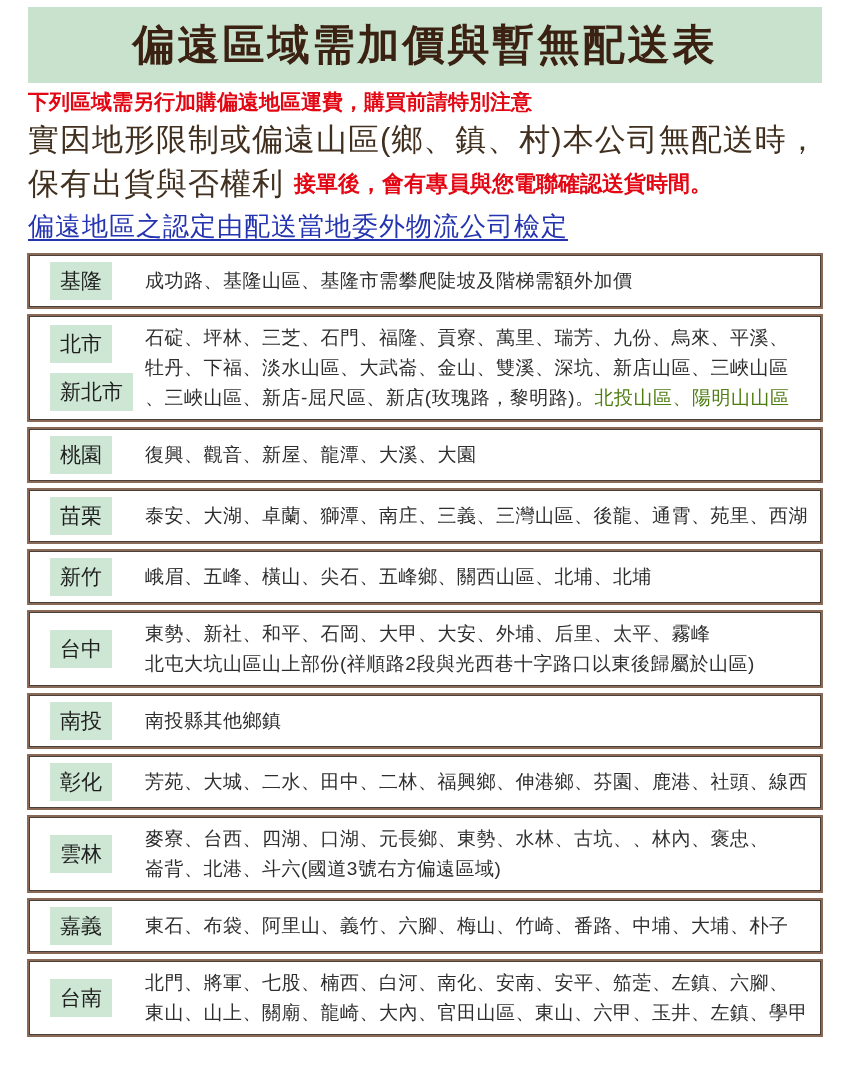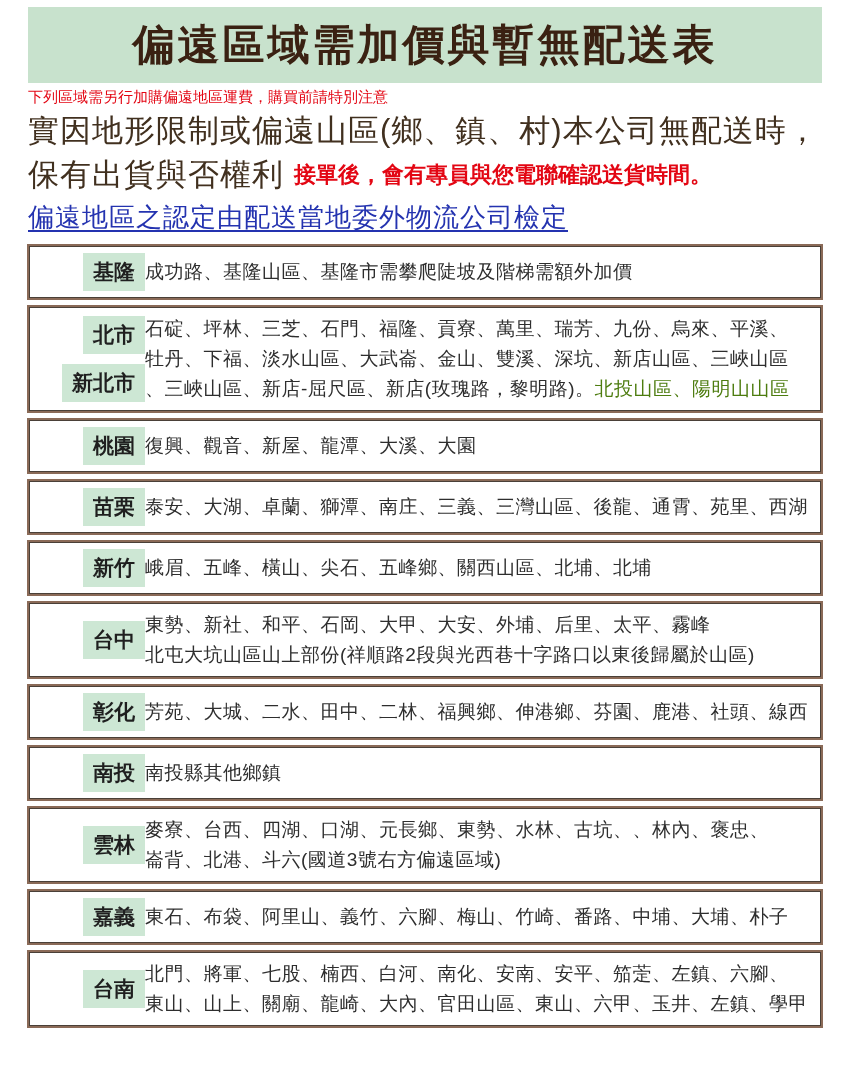--- a/index.html
+++ b/index.html
@@ -11,22 +11,22 @@
     background: var(--green, #c8e2cd);
     height: 76px;
     display: flex; align-items: center; justify-content: center;
     font-size: 42px; font-weight: bold; letter-spacing: 3px;
     color: var(--brown, #3a2112);
   }
 
   .warning-red {
     color: var(--red, #e30613);
     font-family: "Liberation Serif", "DejaVu Serif", serif;
-    font-weight: normal;
-    font-size: 15px;
+    font-weight: bold;
+    font-size: 21px;
     padding: 5px 0 2px 0;
   }
 
   .notice { font-size: 31px; color: #41301f; line-height: 44px; letter-spacing: 1px; }
   .notice-line2 { display: flex; align-items: center; }
   .inline-red {
     color: var(--red, #e30613);
     font-family: "Liberation Serif", "DejaVu Serif", serif;
     font-weight: bold;
     font-size: 22px;
@@ -48,24 +48,23 @@
   .row {
     display: flex; align-items: center;
     border: 1px solid #4a4038;
     outline: 2px solid var(--border-brown, #8a6a57);
     outline-offset: 0px;
     margin: 3px 1px 6px 1px;
     padding: 6px 10px;
     background: #fff;
   }
   .region-col {
-    display: flex; flex-direction: column; align-items: flex-end; gap: 10px;
+    display: flex; flex-direction: column; align-items: flex-start; gap: 10px;
     width: 95px; flex: 0 0 95px;
     margin-left: 10px;
-    font-weight: bold;
   }
   .region-label {
     background: var(--label-green, #cde7d4);
     color: #1f1f1f;
     font-size: 21px;
     padding: 5px 10px;
     white-space: nowrap;
     text-align: center;
   }
   .areas { font-size: 19px; color: #2e2e2e; line-height: 30px; letter-spacing: 0.5px; }
@@ -139,32 +138,32 @@
         <div class="region-col">
           <div class="region-label">台中</div>
         </div>
         <div class="areas">
           <div><span>東勢、新社、和平、石岡、大甲、大安、外埔、后里、太平、霧峰</span></div>
           <div><span>北屯大坑山區山上部份(祥順路2段與光西巷十字路口以東後歸屬於山區)</span></div>
         </div>
       </div>
       <div class="row">
         <div class="region-col">
+          <div class="region-label">南投</div>
+        </div>
+        <div class="areas">
+          <div><span>南投縣其他鄉鎮</span></div>
+        </div>
+      </div>
+      <div class="row">
+        <div class="region-col">
           <div class="region-label">彰化</div>
         </div>
         <div class="areas">
           <div><span>芳苑、大城、二水、田中、二林、福興鄉、伸港鄉、芬園、鹿港、社頭、線西</span></div>
-        </div>
-      </div>
-      <div class="row">
-        <div class="region-col">
-          <div class="region-label">南投</div>
-        </div>
-        <div class="areas">
-          <div><span>南投縣其他鄉鎮</span></div>
         </div>
       </div>
       <div class="row">
         <div class="region-col">
           <div class="region-label">雲林</div>
         </div>
         <div class="areas">
           <div><span>麥寮、台西、四湖、口湖、元長鄉、東勢、水林、古坑、、林內、褒忠、</span></div>
           <div><span>崙背、北港、斗六(國道3號右方偏遠區域)</span></div>
         </div>

